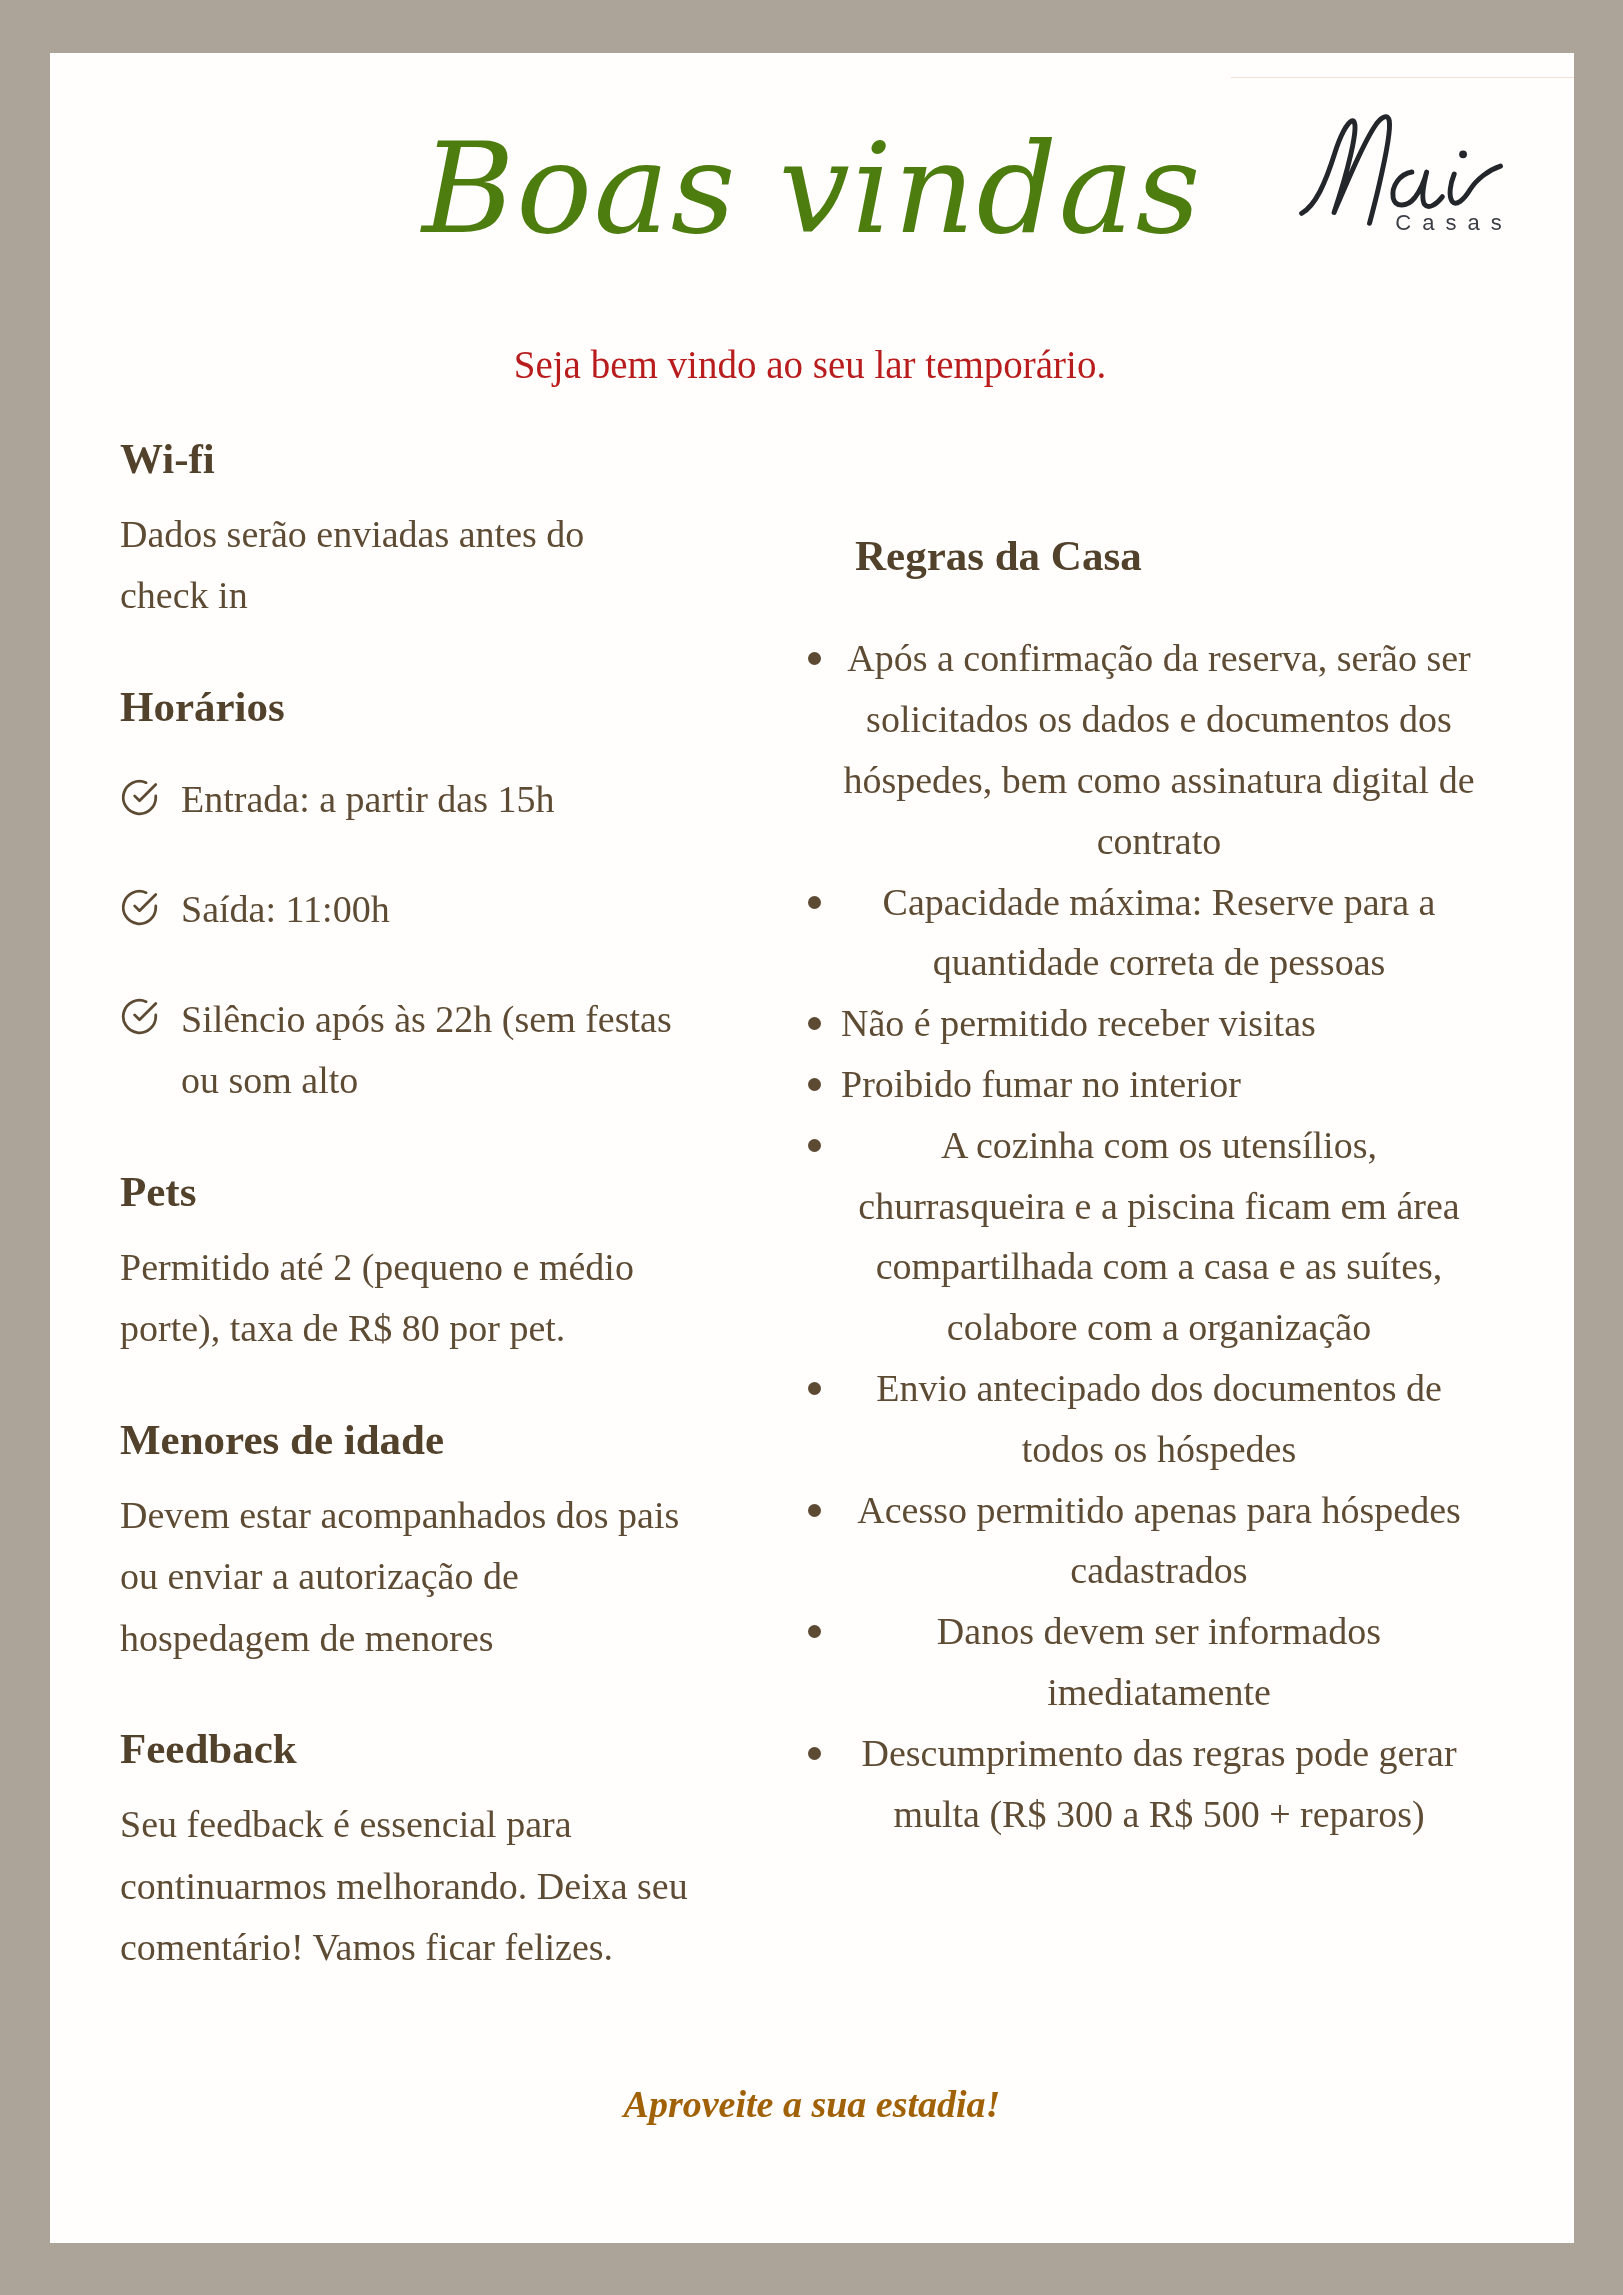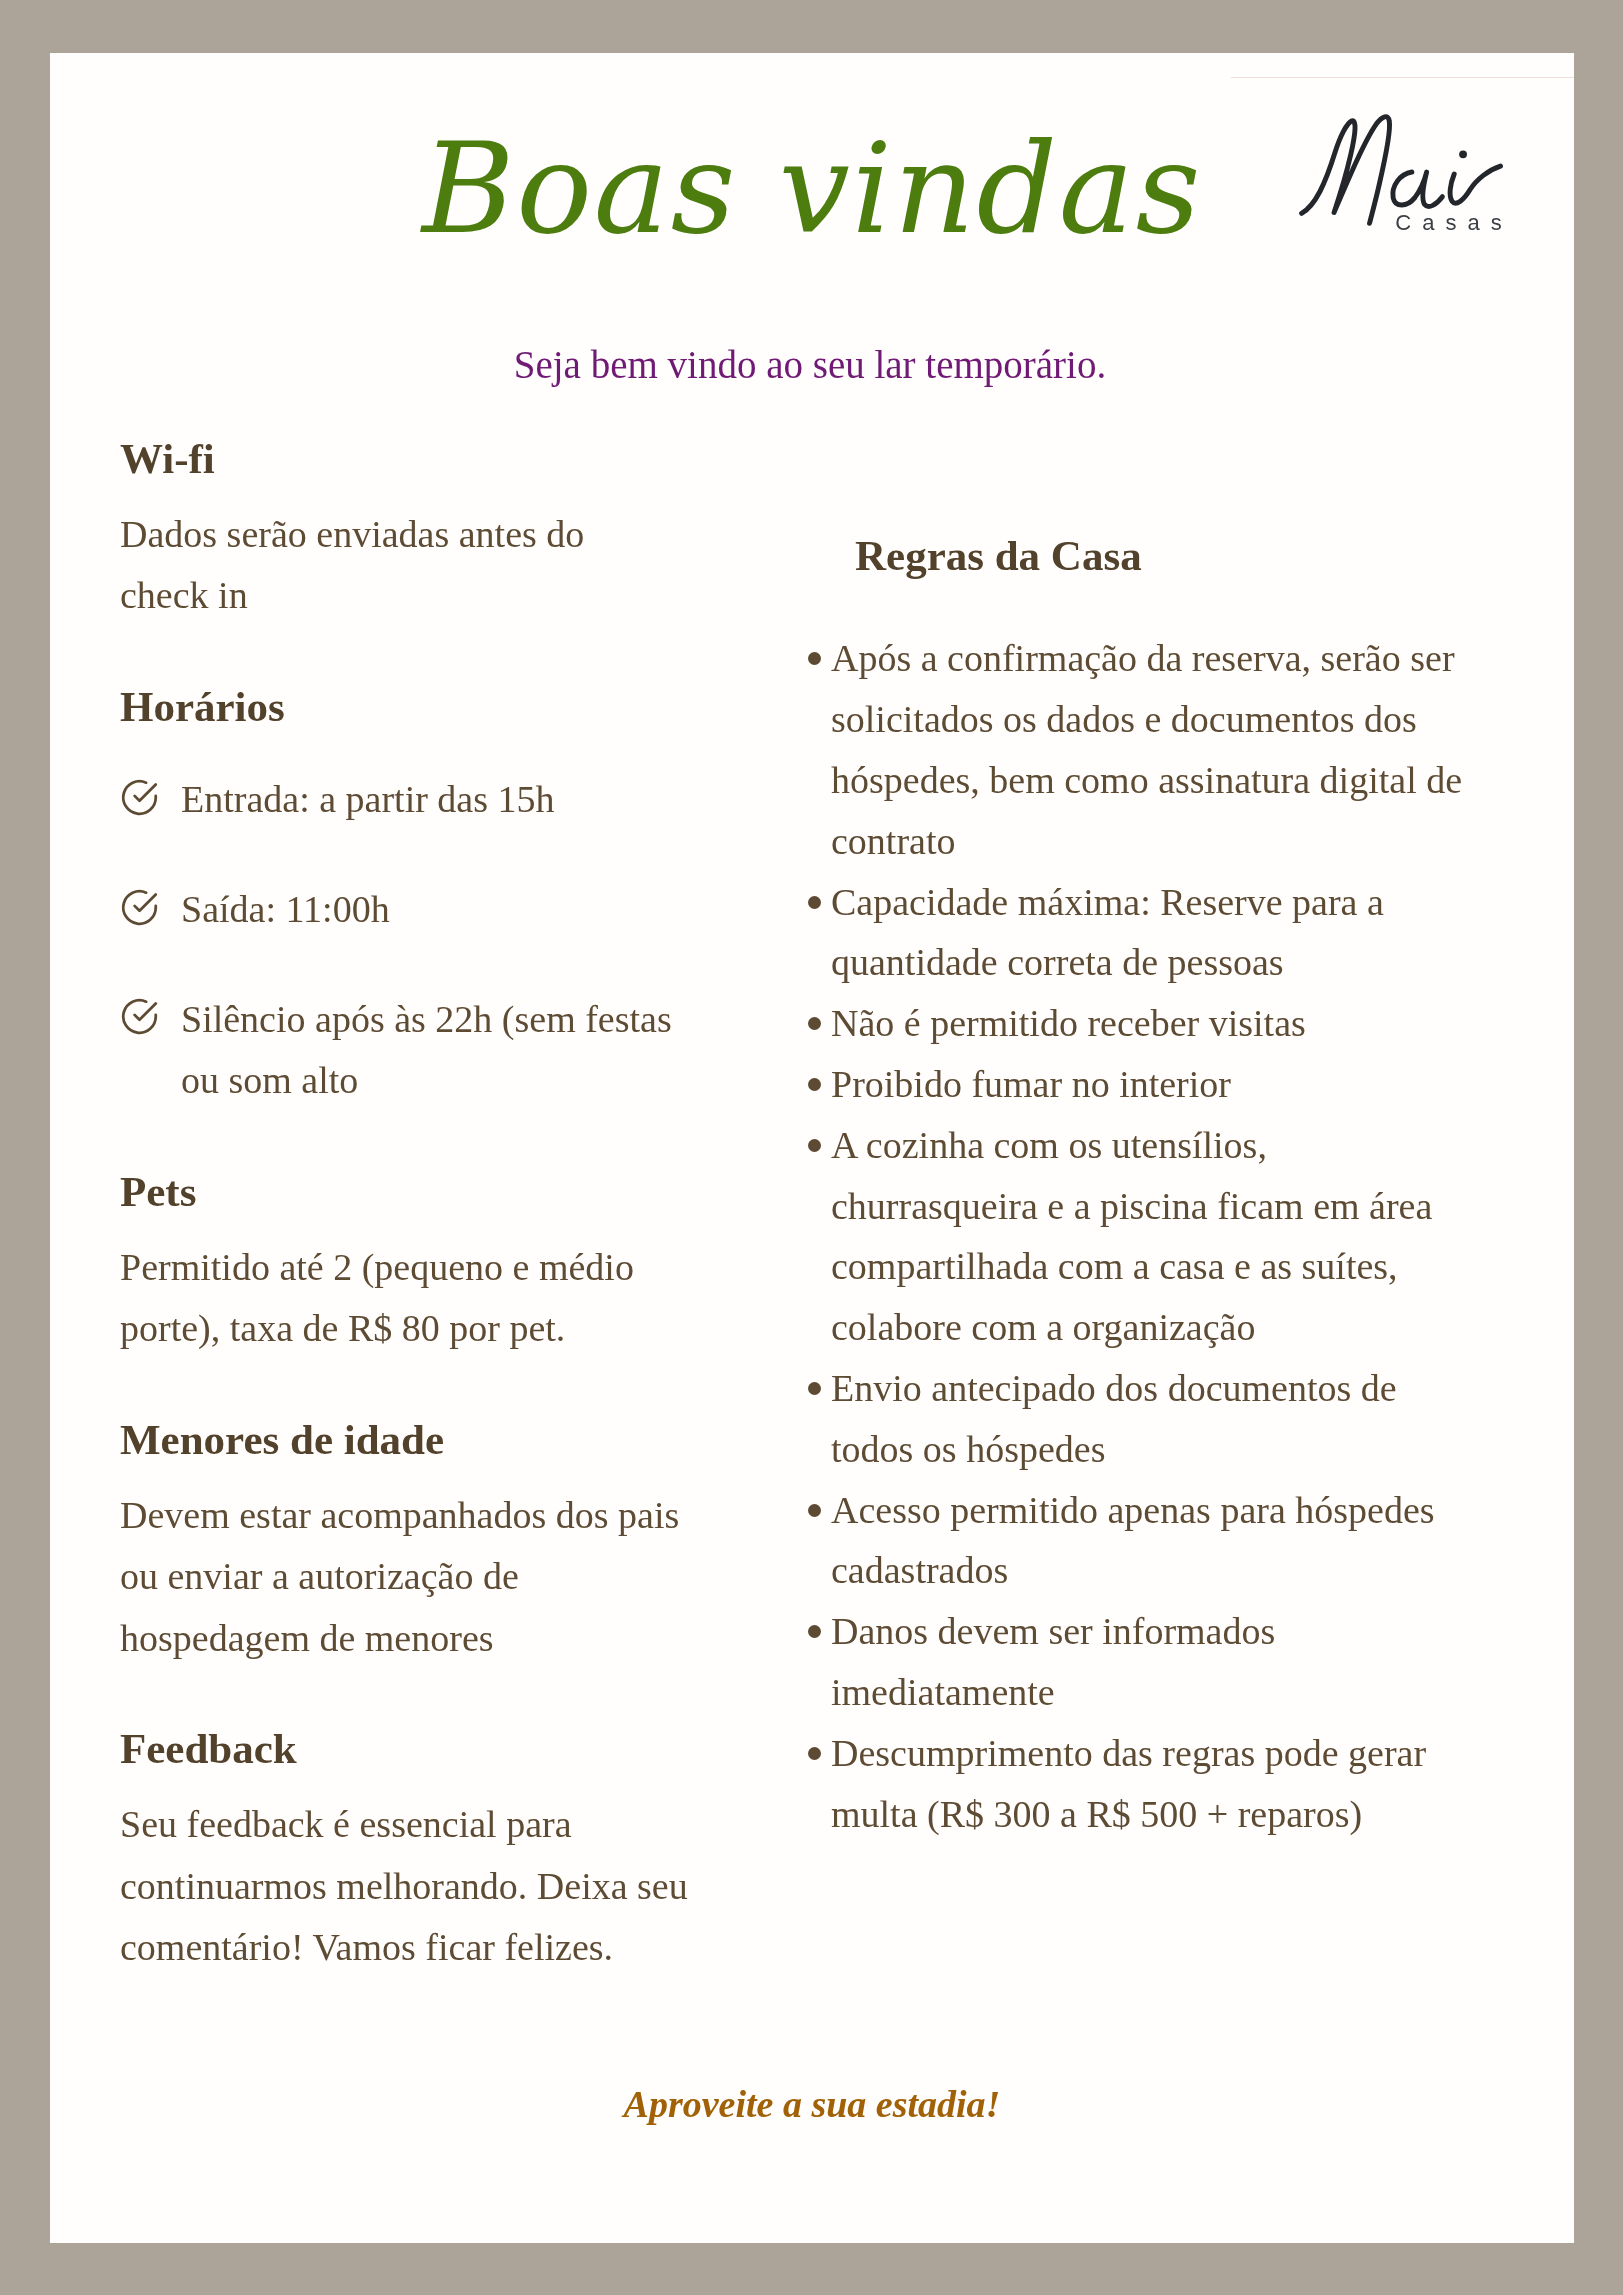--- a/index.html
+++ b/index.html
@@ -21,21 +21,21 @@
     font-style:italic;
     font-size:126px;line-height:1.1;
     color:#4d7c0f;
     letter-spacing:1.7px;
     font-family:"DejaVu Serif","Liberation Serif",serif;
   }
   .subtitle{
     position:absolute;left:0;right:4px;top:289px;
     text-align:center;
     font-size:39px;line-height:1.2;
-    color:#701a75;
+    color:#b91c1c;
   }
   .logo-box{
     position:absolute;top:24px;right:0;width:343px;height:186px;
     border-top:1.7px solid #f1e0d7;
     background:#fffefd;
     display:flex;flex-direction:column;align-items:center;justify-content:center;
   }
   .logo-script{width:256px;height:128px;margin-top:5.1px;}
   .logo-sub{
     font-family:"Liberation Sans","DejaVu Sans",sans-serif;
@@ -73,21 +73,21 @@
   }
   
   .rules-heading{
     font-size:43px;line-height:1.15;font-weight:bold;color:#53422b;
     margin:115px 0 0 0;padding-left:47px;
   }
   ul.rules{
     list-style:none;margin:48px 0 0 0;padding:0;
   }
   ul.rules li{
-    display:flex;gap:10px;align-items:flex-start;margin:0;
+    display:flex;gap:20px;align-items:flex-start;margin:0;text-align:center;
   }
   .dot{
     flex:0 0 13px;width:13px;height:13px;border-radius:50%;
     background:#5d4a33;margin-top:24px;
   }
   .rule-text{
     font-size:38px;line-height:1.6;color:#5e4b34;max-width:636px;
   }
   
   .footer-msg{

